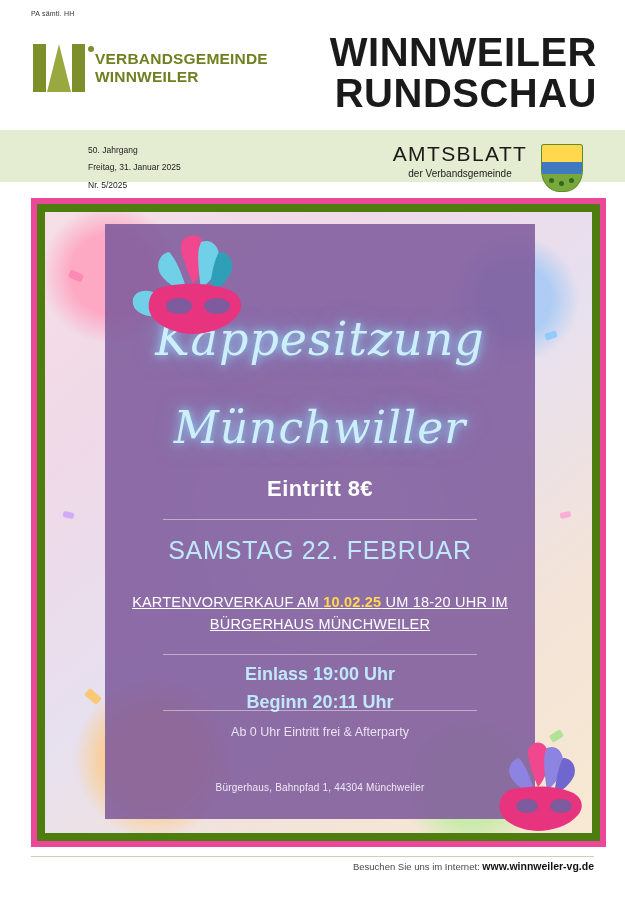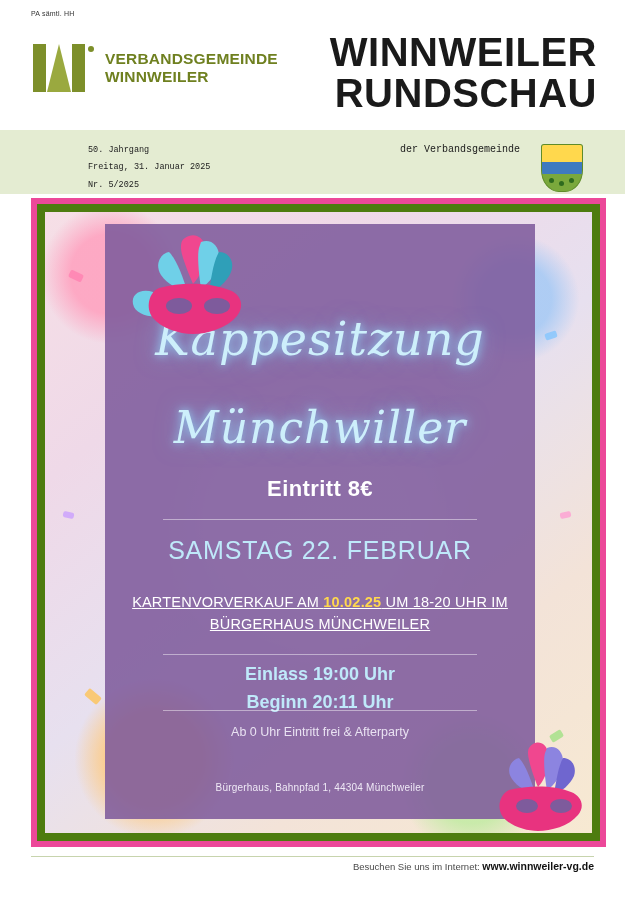--- a/index.html
+++ b/index.html
@@ -39,21 +39,21 @@
     width: 625px;
     height: 108px;
     background: #ffffff;
   }
   .logo-wrap {
     position: absolute;
     left: 33px;
     top: 22px;
     display: flex;
     align-items: center;
-    gap: 20px;
+    gap: 10px;
   }
   .logo-mark {
     width: 52px;
     height: 48px;
     position: relative;
   }
   .logo-mark .bar-left {
     position: absolute;
     left: 0; top: 0;
     width: 13px; height: 48px;
@@ -111,23 +111,22 @@
     color: #1a1a1a;
     letter-spacing: 0.5px;
   }
 
   
   .band {
     position: absolute;
     left: 0;
     top: 130px;
     width: 625px;
-    height: 64px;
+    height: 52px;
     background: #e4ecd2;
-    font-family: Liberation Mono, monospace;
   }
   .band-left {
     position: absolute;
     left: 88px;
     top: 12px;
     font-size: 8.5px;
     color: #222;
     line-height: 2.05;
   }
   .band-right {
@@ -366,20 +365,21 @@
     </div>
   </div>
 
   <div class="band">
     <div class="band-left">
       <div>50. Jahrgang</div>
       <div>Freitag, 31. Januar 2025</div>
       <div>Nr. 5/2025</div>
     </div>
     <div class="band-right">
+      <div class="amtsblatt">AMTSBLATT</div>
       <div class="sub">der Verbandsgemeinde</div>
     </div>
     <div class="crest">
       <div class="shield">
         <div class="b1"></div>
         <div class="b2"></div>
         <div class="dotg" style="left:7px; top:33px;"></div>
         <div class="dotg" style="left:17px; top:36px;"></div>
         <div class="dotg" style="left:27px; top:33px;"></div>
       </div>

